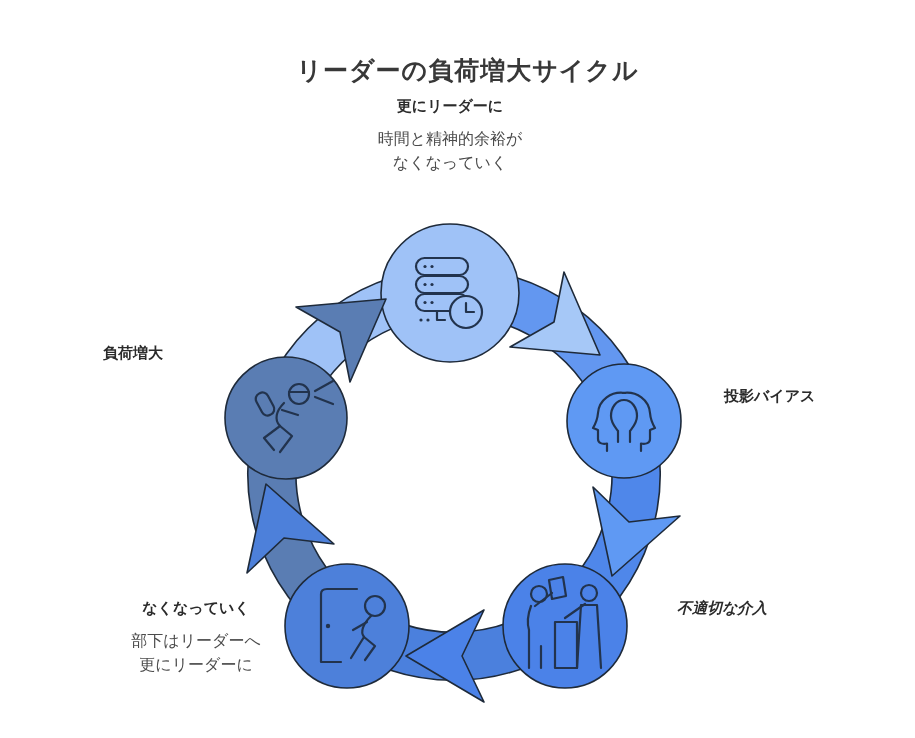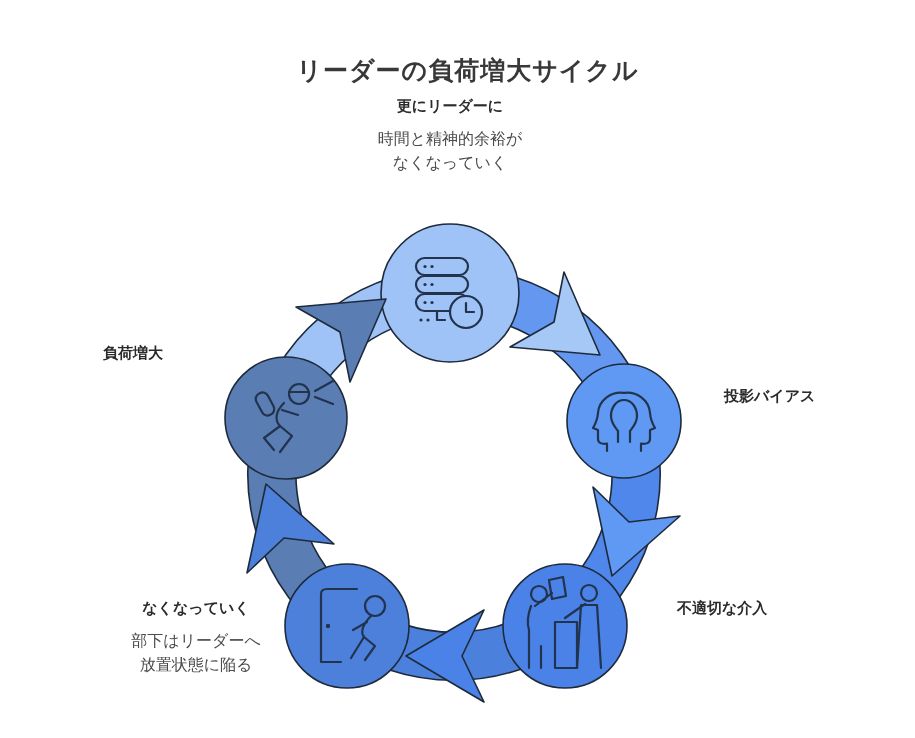--- a/index.html
+++ b/index.html
@@ -28,21 +28,21 @@
   .node-title {
     font-size:15px; font-weight:bold; color:var(--label-color,#2b2b2b);
     margin:0 0 11px 0; line-height:1.3;
   }
   .node-desc {
     font-size:16px; color:var(--desc-color,#4b4b4b);
     line-height:1.5; white-space:pre-line;
   }
   .lb-top   { left:450px; top:96px;  transform:translateX(-50%); text-align:center; }
   .lb-right { left:724px; top:346px; text-align:left;margin-top:40px; }
-  .lb-br    { left:677px; top:598px; text-align:right; }
+  .lb-br    { left:677px; top:598px; text-align:right;font-style:italic; }
   .lb-bl    { left:196px; top:598px; transform:translateX(-50%); text-align:center; }
   .lb-left  { left:133px; top:343px; transform:translateX(-50%); text-align:center; }
 </style>
 </head>
 <body>
 
 <div class="page">
 
   <h1 class="page-title">リーダーの負荷増大サイクル</h1>
 
@@ -132,20 +132,20 @@
     <div class="node-title">投影バイアス</div>
   </div>
 
   <div class="label-block lb-br">
     <div class="node-title">不適切な介入</div>
   </div>
 
   <div class="label-block lb-bl">
     <div class="node-title">なくなっていく</div>
     <div class="node-desc">部下はリーダーへ
-放置状態に陥る</div>
+更にリーダーに</div>
   </div>
 
   <div class="label-block lb-left">
     <div class="node-title">負荷増大</div>
   </div>
 
 </div>
 
 </body></html>

